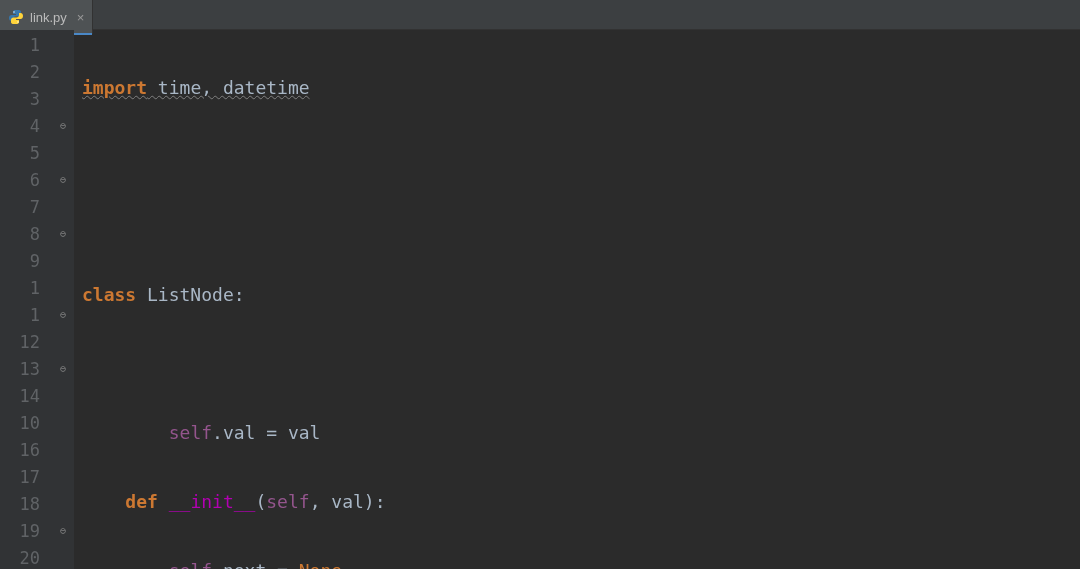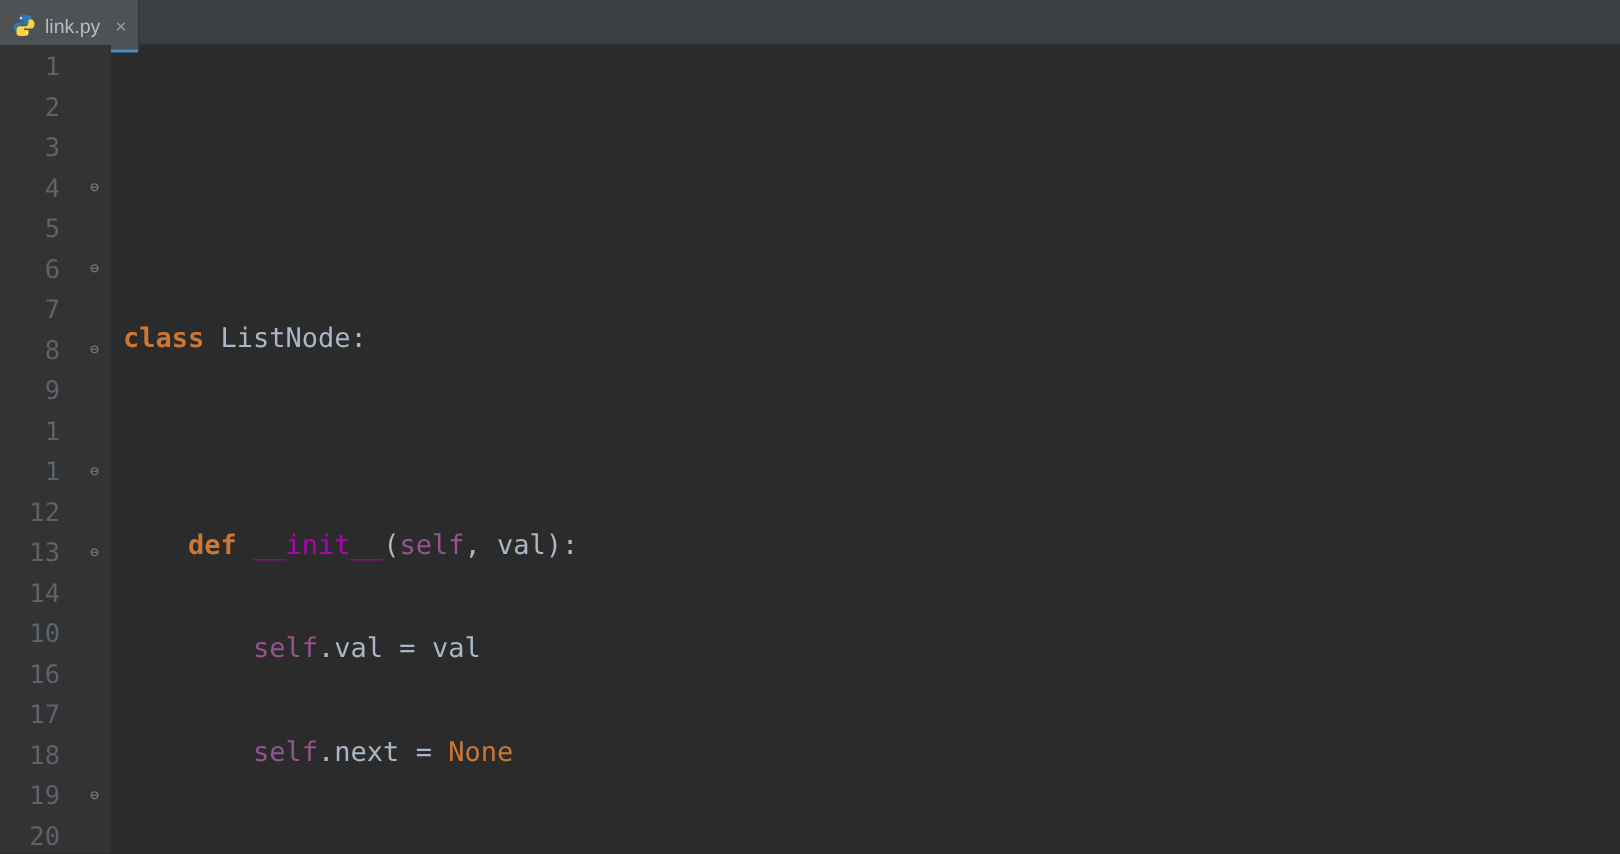--- a/index.html
+++ b/index.html
@@ -154,26 +154,27 @@
   <div class="fold-col">
     <div class="fold-mark" style="top:88px">⊖</div>
     <div class="fold-mark" style="top:142px">⊖</div>
     <div class="fold-mark" style="top:196px">⊖</div>
     <div class="fold-mark" style="top:277px">⊖</div>
     <div class="fold-mark" style="top:331px">⊖</div>
     <div class="fold-mark" style="top:493px">⊖</div>
   </div>
 
   <div class="code">
+    <div class="line"><span class="kw wavy">import</span><span class="ident wavy"> time, datetime</span></div>
     <div class="line"></div>
     <div class="line"></div>
     <div class="line"><span class="kw">class</span><span class="ident"> ListNode</span><span class="punc">:</span></div>
     <div class="line"></div>
+    <div class="line">        <span class="self">self</span><span class="ident">.val = val</span></div>
     <div class="line">    <span class="def">def</span><span> </span><span class="dunder">__init__</span><span class="punc">(</span><span class="self">self</span><span class="punc">, </span><span class="param">val</span><span class="punc">):</span></div>
-    <div class="line">        <span class="self">self</span><span class="ident">.val = val</span></div>
     <div class="line">        <span class="self">self</span><span class="ident">.next = </span><span class="builtin">None</span></div>
     
     
     
     
     
     
     
     
     

